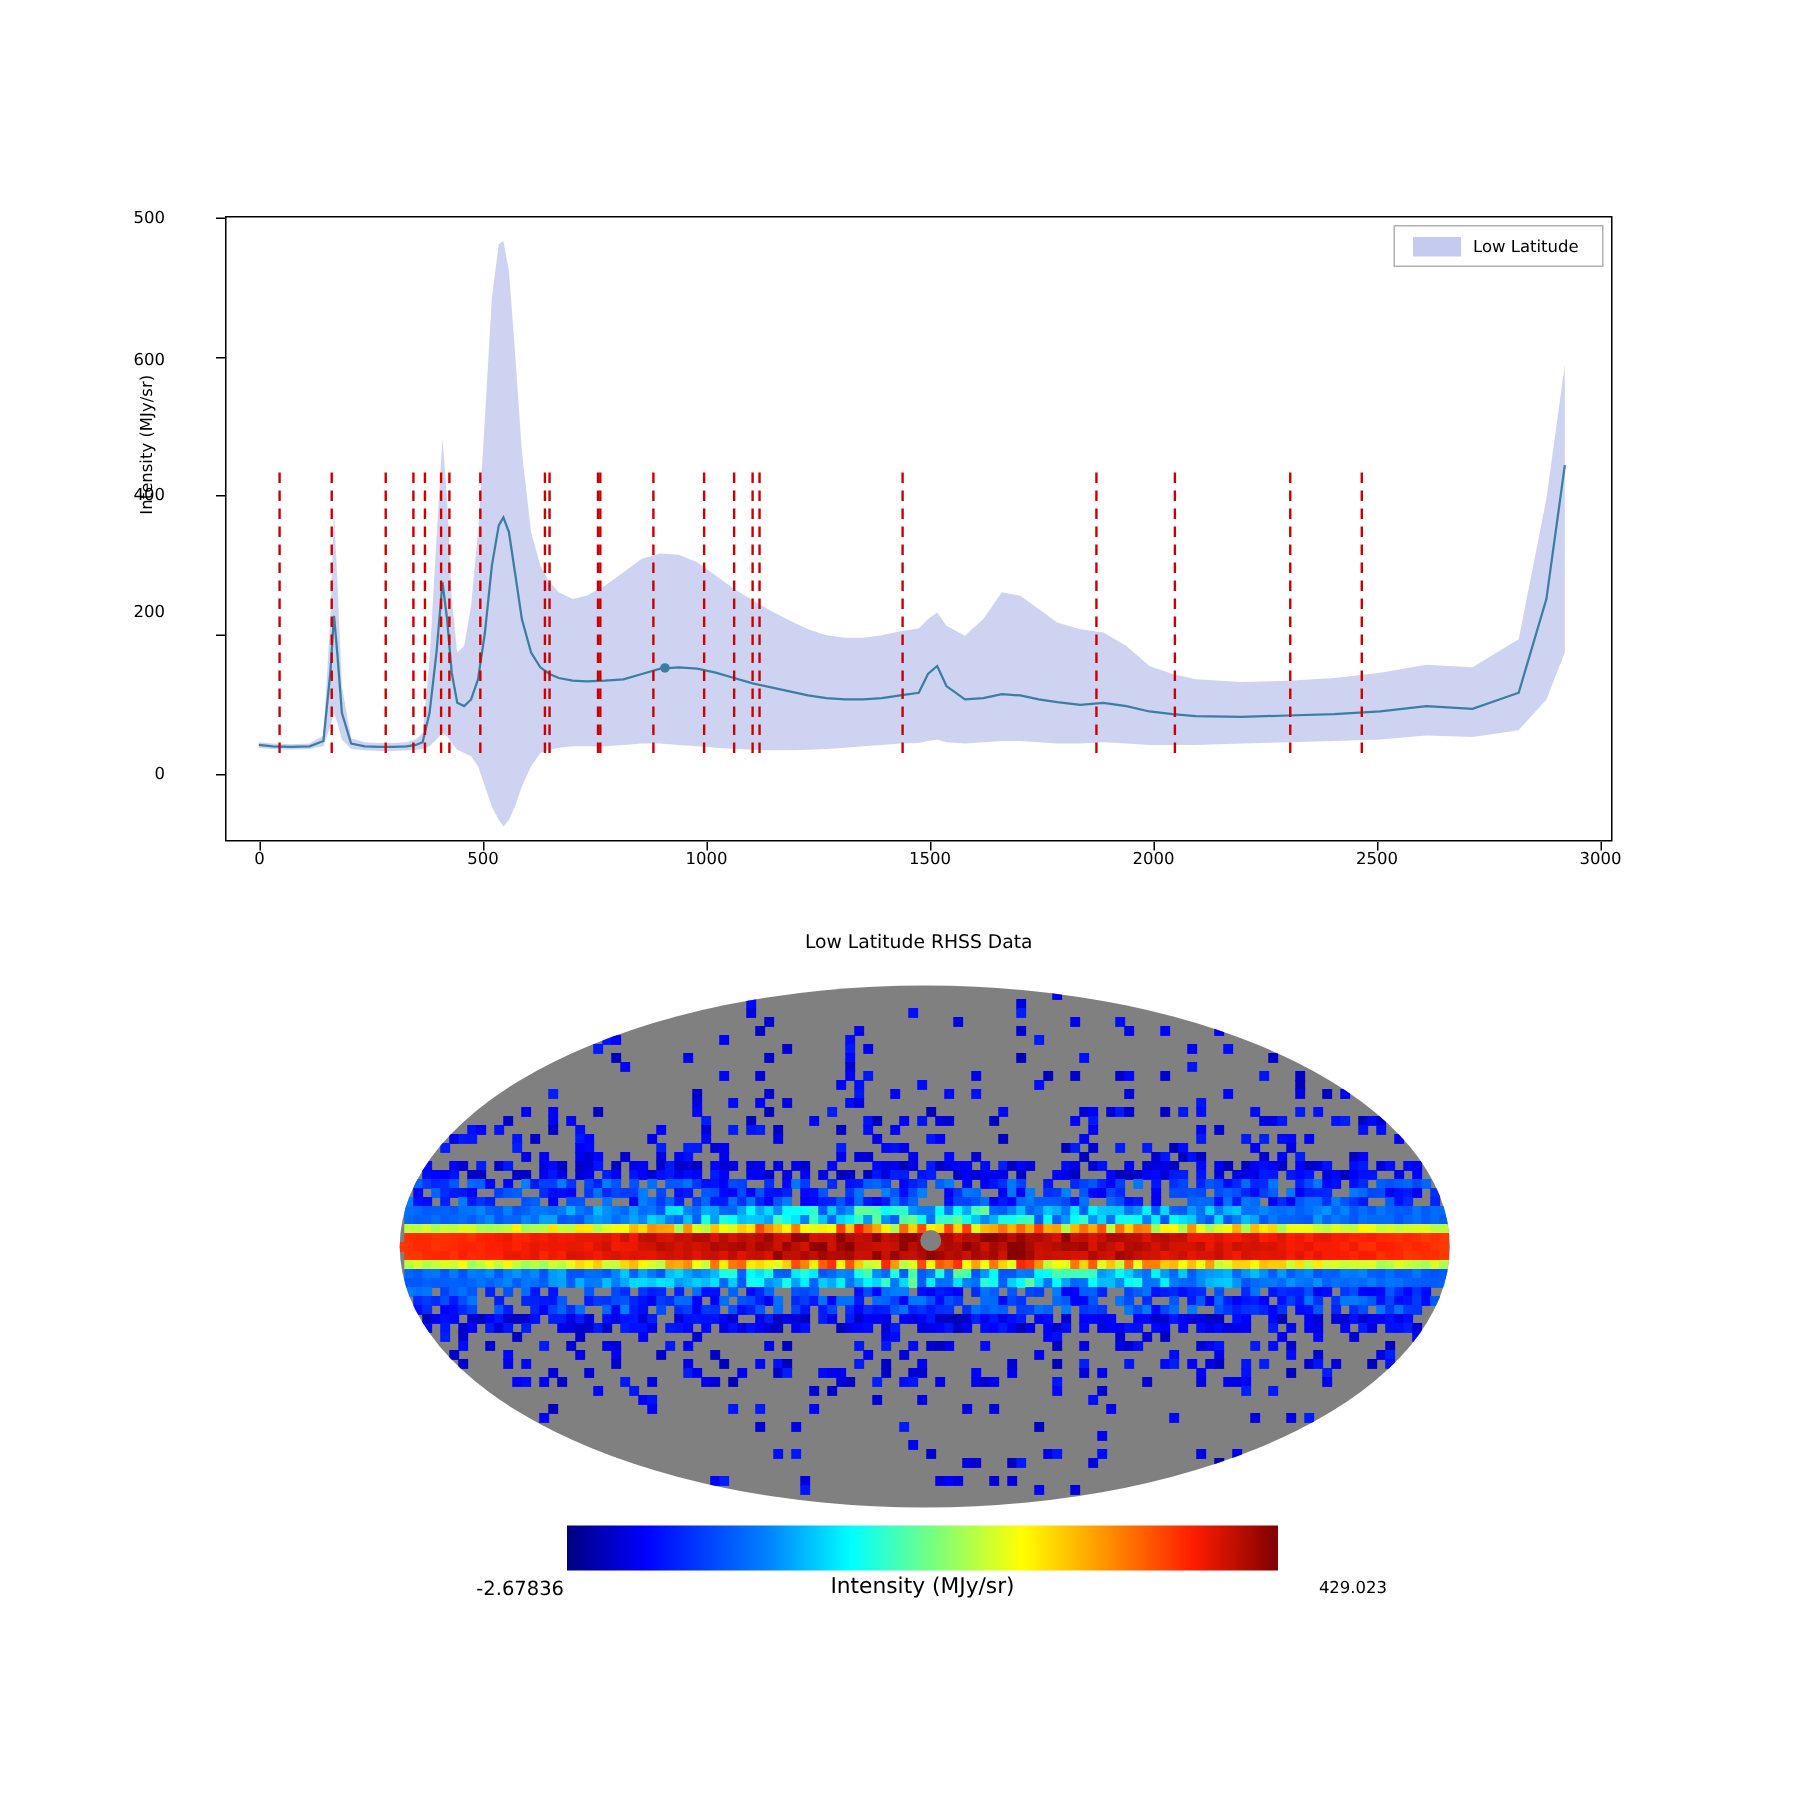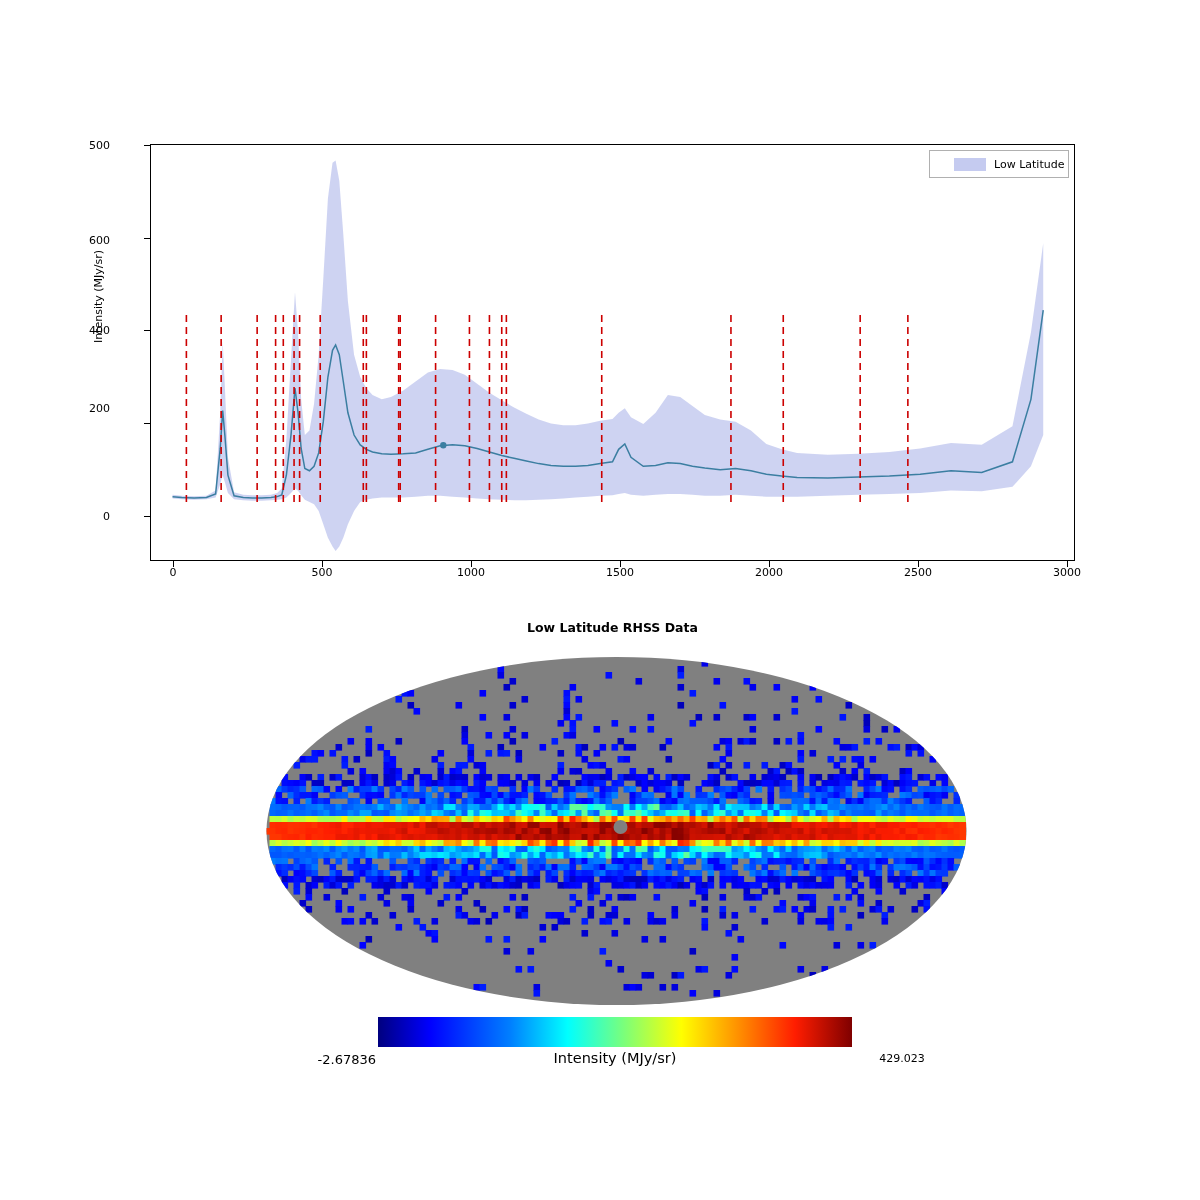--- a/index.html
+++ b/index.html
@@ -95,39 +95,38 @@
     position: absolute;
     left: 929px;
     top: 150px;
     width: 140px;
     height: 28px;
     border: 1px solid #b0b0b0;
     background: #ffffff;
     box-sizing: border-box;
     display: flex;
     align-items: center;
-    padding-left: 24px;
+    padding-left: 12px;
     gap: 8px;
     font-size: 11px;
   }
   #legend-swatch {
     width: 32px;
     height: 13px;
     background: #c5cbf0;
   }
 
   
   #map-title {
     position: absolute;
     left: 150px;
     top: 620px;
     width: 925px;
     text-align: center;
     font-size: 12.5px;
-    font-weight: bold;
   }
   #map-area {
     position: absolute;
     left: 264px;
     top: 655px;
     width: 705px;
     height: 352px;
   }
   #colorbar {
     position: absolute;

